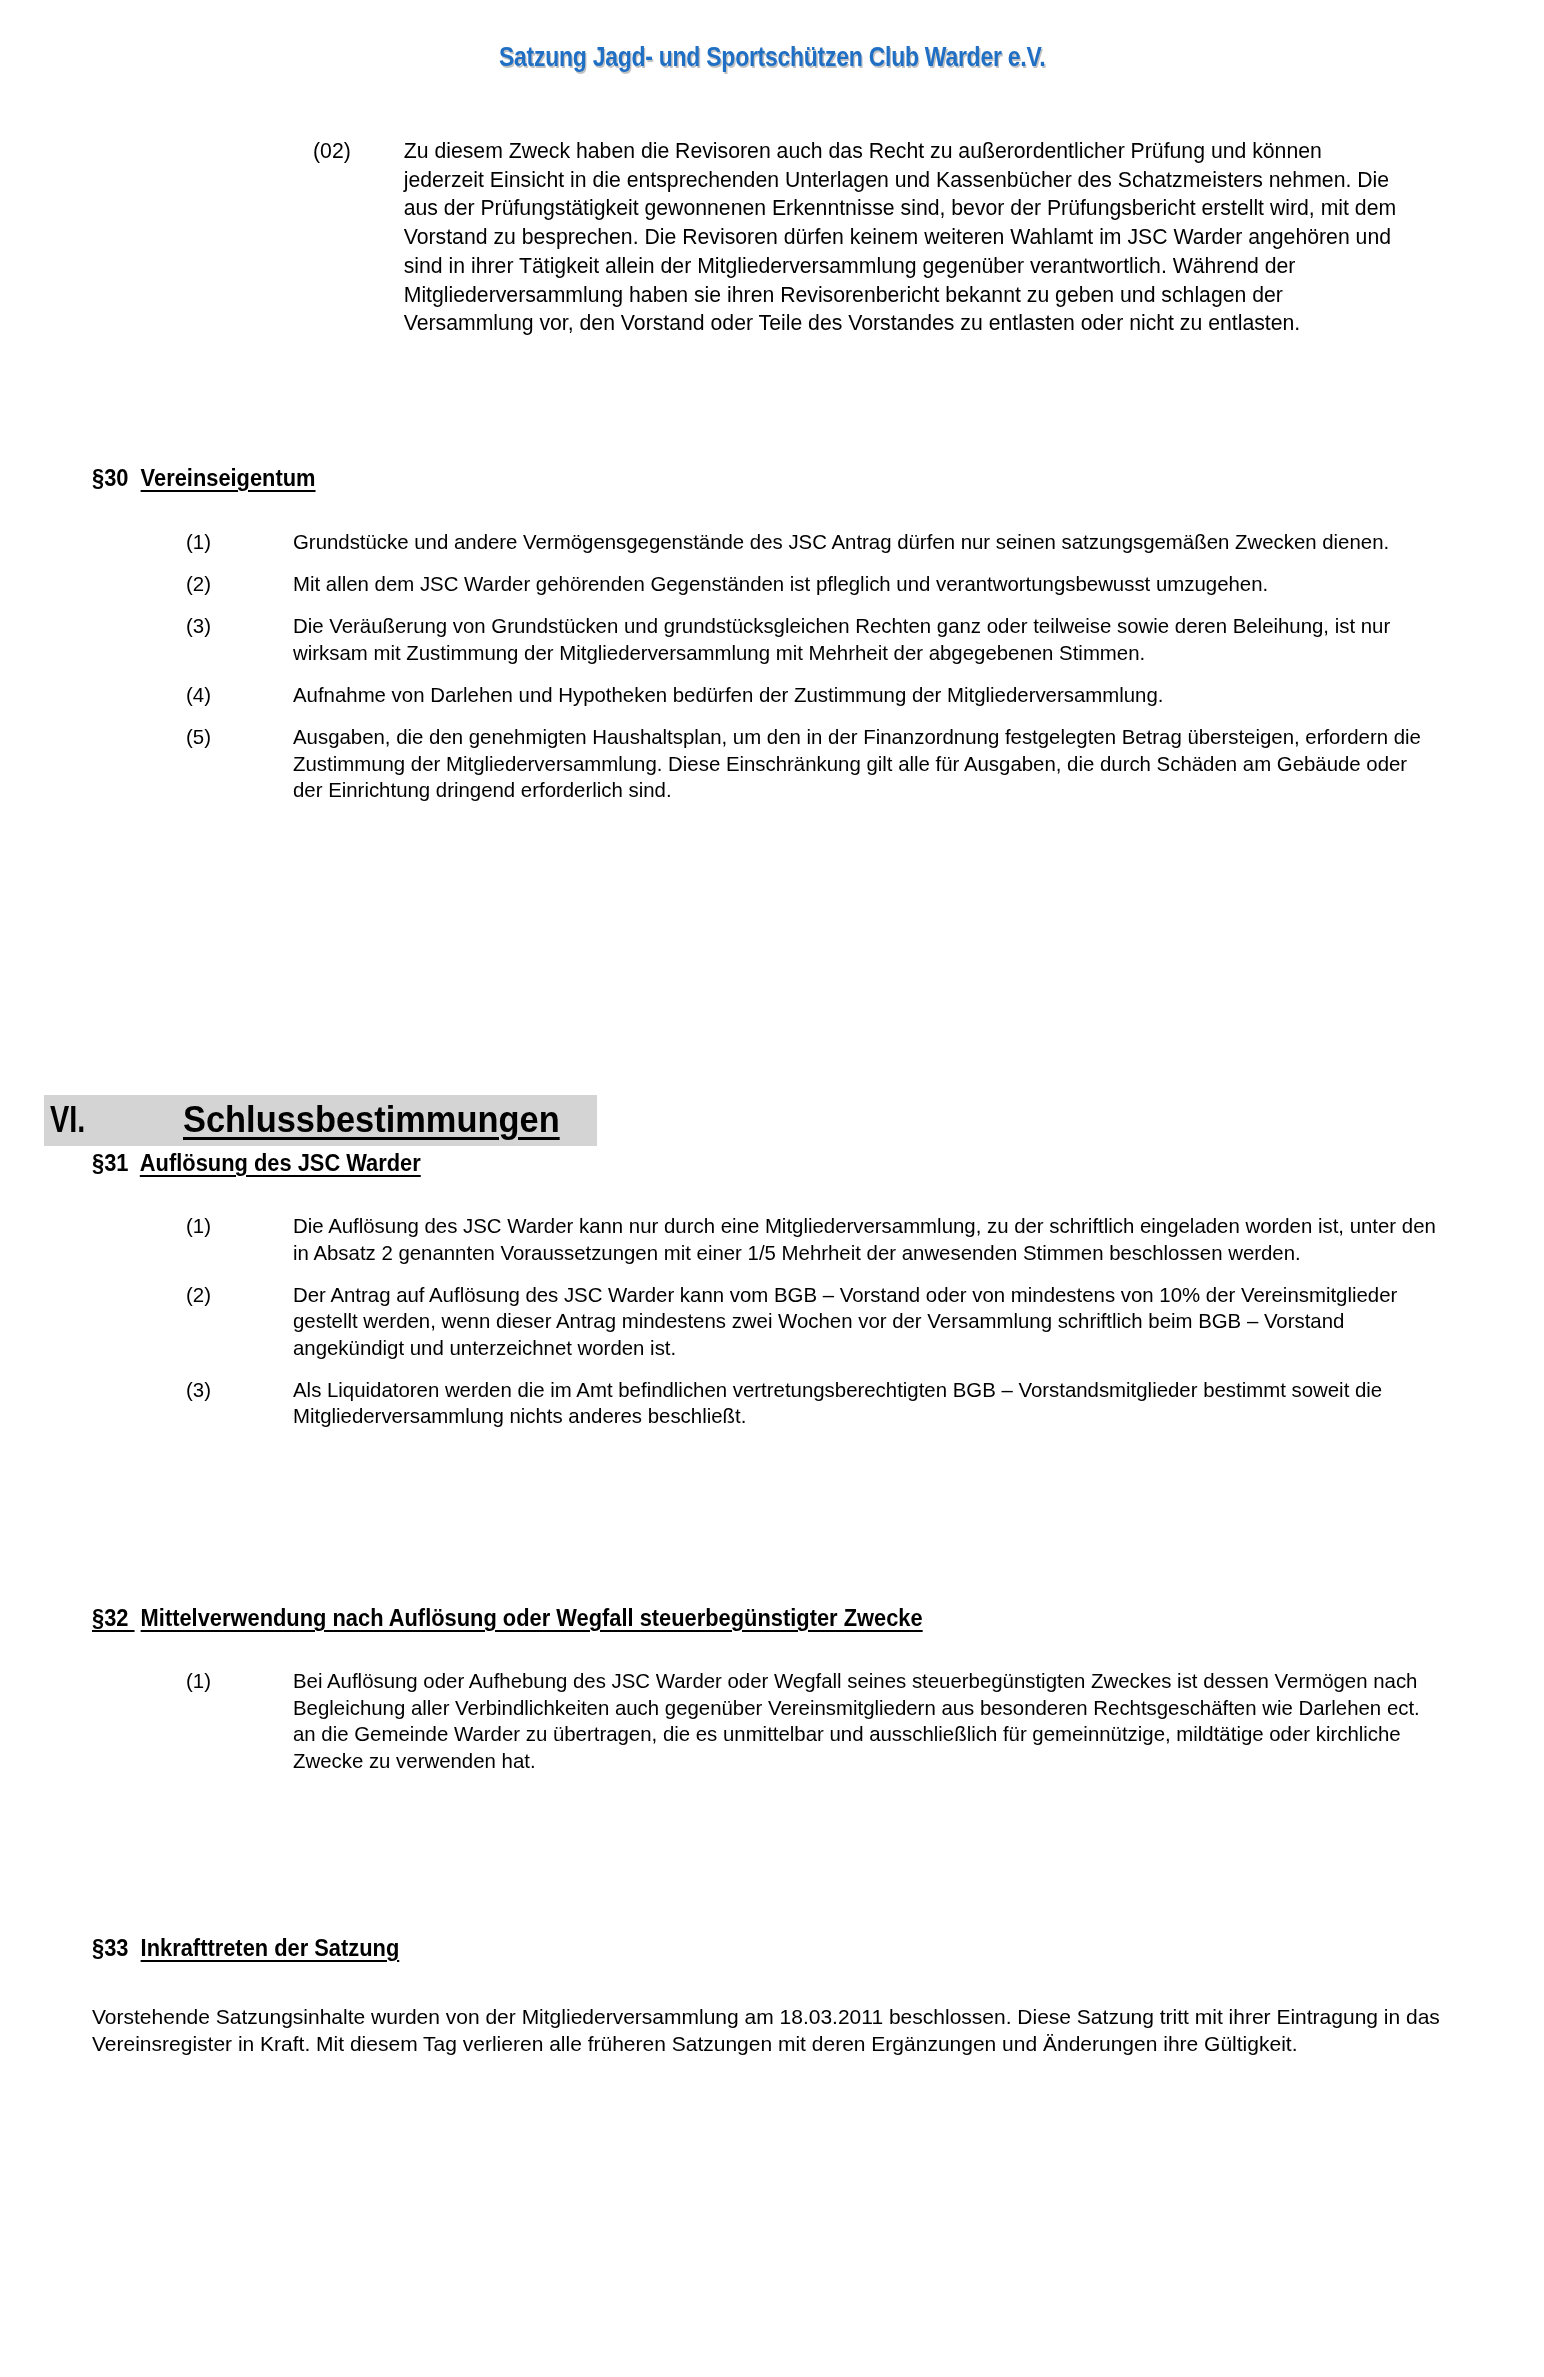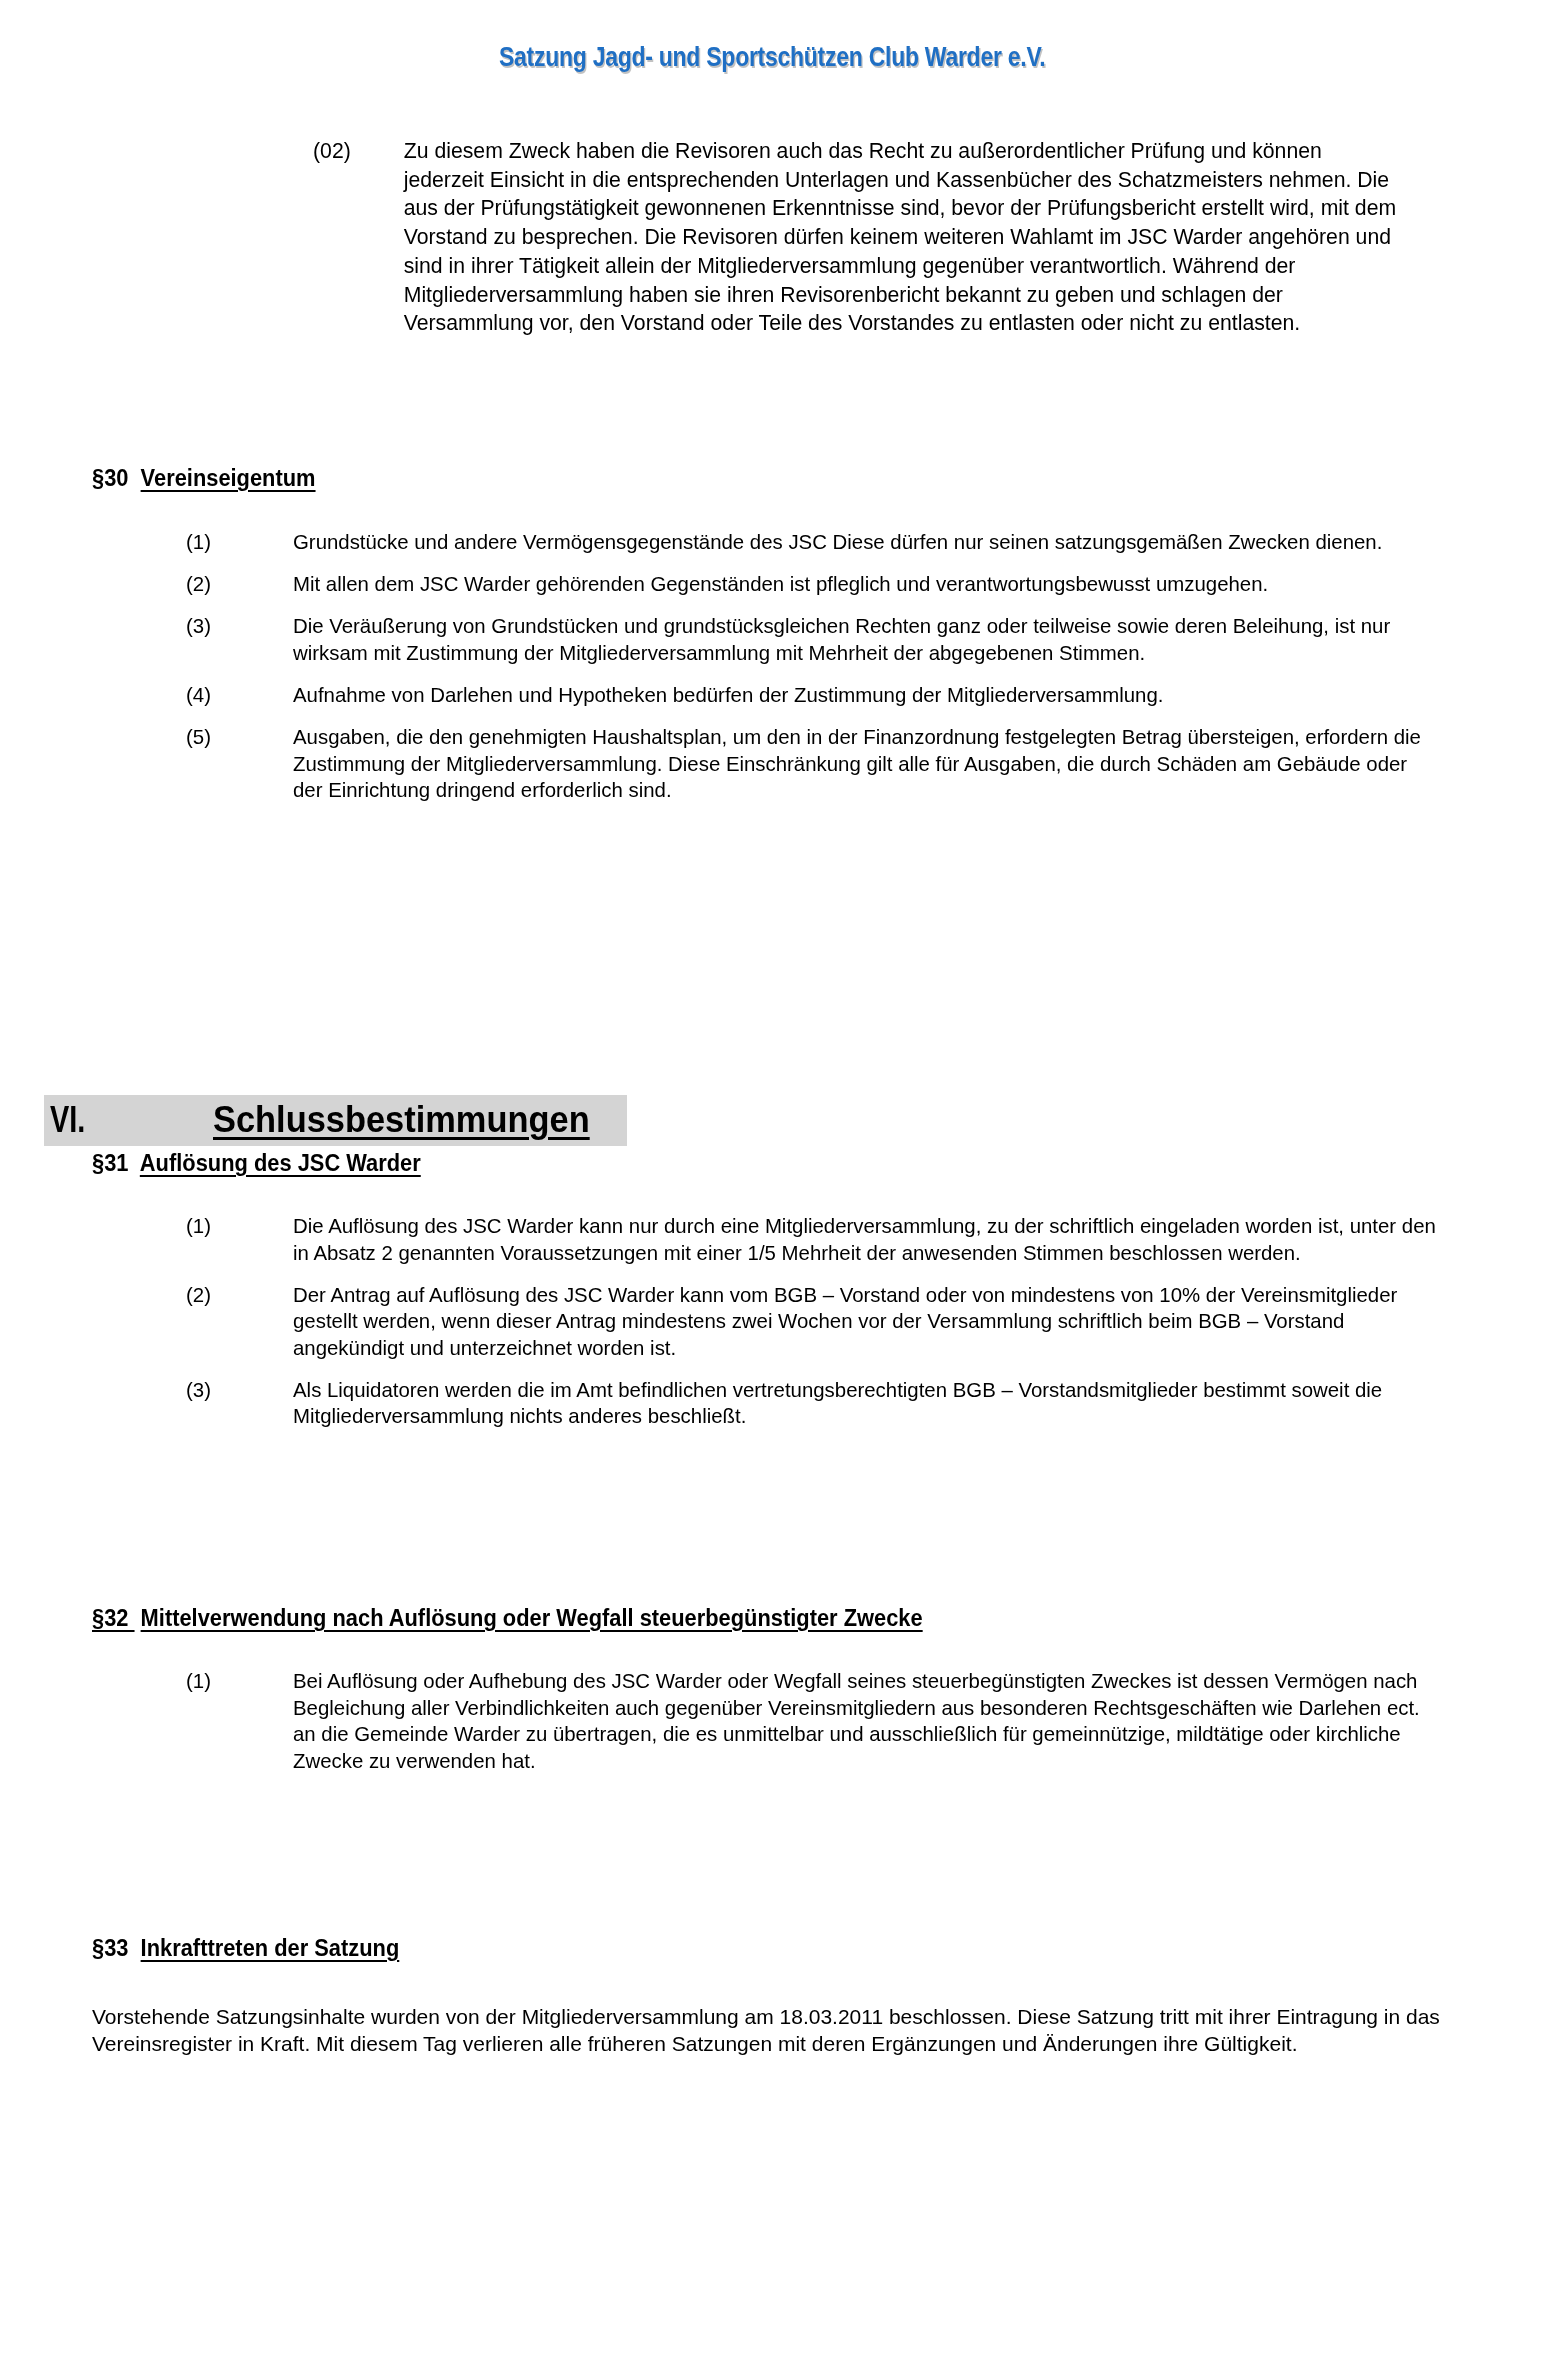--- a/index.html
+++ b/index.html
@@ -116,21 +116,21 @@
   
   .plain-para {
     font-size: 21px;
     line-height: 1.30;
   }
 
   
   #sec30-head     { position: absolute; left: 92px;  top: 465px;  }
   #sec30-items    { position: absolute; left: 186px;  top: 529px; width: 1255px; }
 
-  #chapter6       { position: absolute; left: 44px;   top: 1095px; gap: 30px; }
+  #chapter6       { position: absolute; left: 44px;   top: 1095px; }
   #sec31-head     { position: absolute; left: 92px;  top: 1150px; }
   #sec31-items    { position: absolute; left: 186px;  top: 1213px; width: 1255px; }
 
   #sec32-head     { position: absolute; left: 92px;  top: 1605px; }
   #sec32-items    { position: absolute; left: 186px;  top: 1668px; width: 1255px; }
 
   #sec33-head     { position: absolute; left: 92px;  top: 1935px; }
   #sec33-body     { position: absolute; left: 92px;  top: 2003px; width: 1354px; }
 
   
@@ -162,21 +162,21 @@
   </div>
 
   <div class="sec-head" id="sec30-head">
     <span class="sec-no">§30&nbsp;</span>
     <span class="sec-title">Vereinseigentum</span>
   </div>
 
   <div class="items" id="sec30-items">
     <div class="para">
       <span class="num">(1)</span>
-      <span class="txt">Grundstücke und andere Vermögensgegenstände des JSC Diese dürfen nur seinen satzungsgemäßen Zwecken dienen.</span>
+      <span class="txt">Grundstücke und andere Vermögensgegenstände des JSC Antrag dürfen nur seinen satzungsgemäßen Zwecken dienen.</span>
     </div>
     <div class="para">
       <span class="num">(2)</span>
       <span class="txt">Mit allen dem JSC Warder gehörenden Gegenständen ist pfleglich und verantwortungsbewusst umzugehen.</span>
     </div>
     <div class="para">
       <span class="num">(3)</span>
       <span class="txt">Die Veräußerung von Grundstücken und grundstücksgleichen Rechten ganz oder teilweise sowie deren Beleihung, ist nur wirksam mit Zustimmung der Mitgliederversammlung mit Mehrheit der abgegebenen Stimmen.</span>
     </div>
     <div class="para">

